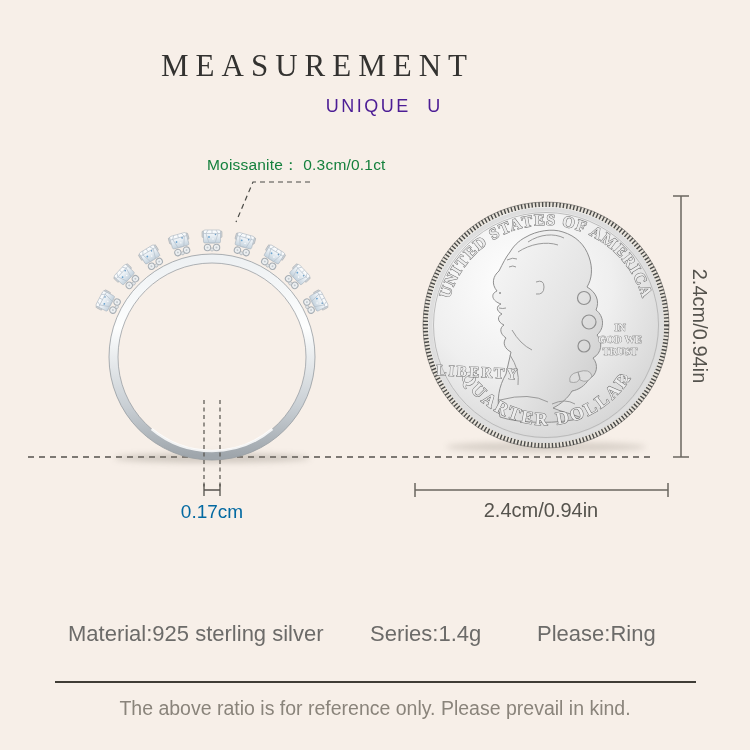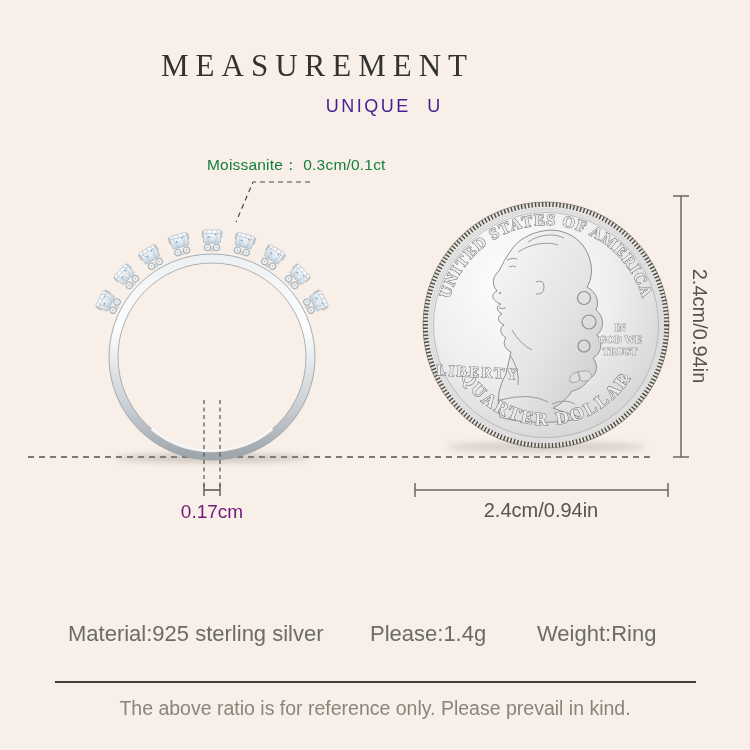--- a/index.html
+++ b/index.html
@@ -17,21 +17,21 @@
     position:absolute;top:96px;left:8px;width:750px;text-align:center;
     font-size:18px;font-weight:500;letter-spacing:2.5px;word-spacing:9px;
     color:#4c1d95;text-indent:2.5px;
   }
   .stone-label{
     position:absolute;top:155px;left:207px;
     font-size:15.5px;color:#15803d;letter-spacing:.2px;
   }
   .band-width-label{
     position:absolute;top:501px;left:152px;width:120px;text-align:center;
-    font-size:19px;color:#701a75;
+    font-size:19px;color:#0369a1;
   }
   .coin-width-label{
     position:absolute;top:499px;left:441px;width:200px;text-align:center;
     font-size:20px;color:#55534d;
   }
   .coin-height-label{
     position:absolute;top:326px;left:699px;width:0;height:0;
     font-size:20px;color:#55534d;white-space:nowrap;
   }
   .coin-height-label span{
@@ -217,20 +217,20 @@
 
   <div class="stone-label">Moissanite： 0.3cm/0.1ct</div>
   <div class="band-width-label">0.17cm</div>
   <div class="coin-width-label">2.4cm/0.94in</div>
   <div class="coin-height-label">
     <span>2.4cm/0.94in</span>
   </div>
 
   <div class="specs">
     <span class="spec spec-material">Material:925 sterling silver</span>
-    <span class="spec spec-weight">Please:1.4g</span>
-    <span class="spec spec-series">Weight:Ring</span>
+    <span class="spec spec-weight">Series:1.4g</span>
+    <span class="spec spec-series">Please:Ring</span>
   </div>
 
   <div class="footer-line"></div>
   <div class="footer-note">The above ratio is for reference only. Please prevail in kind.</div>
 
 </div>
 
 </body></html>

